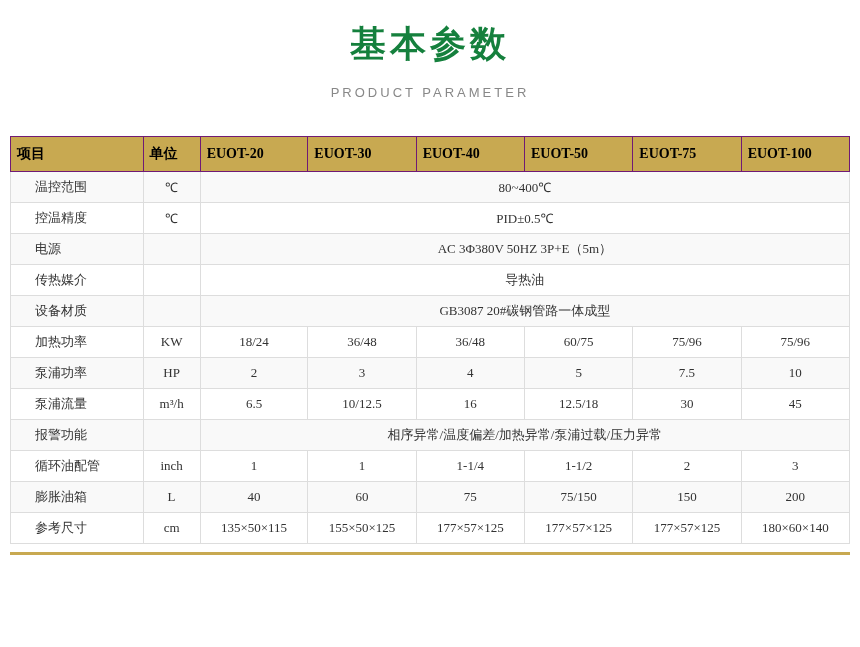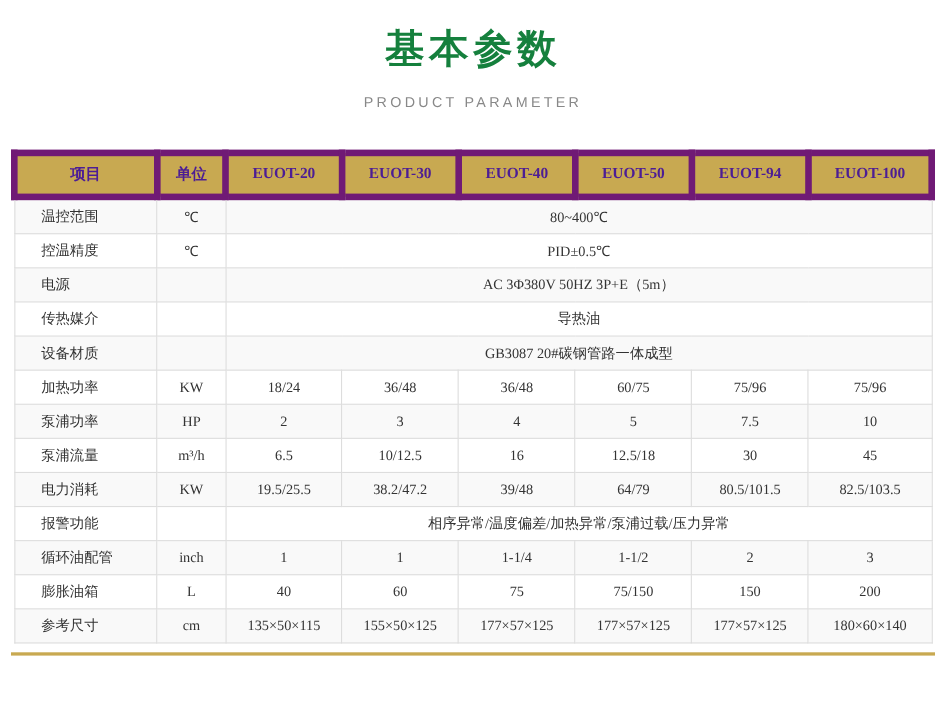--- a/index.html
+++ b/index.html
@@ -27,25 +27,25 @@
       margin-bottom: 36px;
       font-family: Arial, sans-serif;
     }
     .param-table {
       width: 840px;
       border-collapse: collapse;
       font-size: 13px;
     }
     .param-table thead tr th {
       background: #c8a951;
-      color: #4c1d95;
+      color: #000000;
       font-weight: bold;
-      text-align: center;
+      text-align: left;
       padding: 8px 6px;
-      border: 6px solid #701a75;
+      border: 1px solid #701a75;
       font-size: 14px;
     }
     .param-table tbody tr td {
       border: 1px solid #ddd;
       text-align: center;
       padding: 6px 5px;
       color: #333;
       font-size: 13px;
     }
     .param-table tbody tr:nth-child(odd) td {
@@ -74,21 +74,21 @@
 
 <table class="param-table">
   <thead>
     <tr id="header-row">
     <th>项目</th>
         <th>单位</th>
         <th>EUOT-20</th>
         <th>EUOT-30</th>
         <th>EUOT-40</th>
         <th>EUOT-50</th>
-        <th>EUOT-94</th>
+        <th>EUOT-75</th>
         <th>EUOT-100</th>
       </tr>
   </thead>
   <tbody id="table-body">
   <tr>
         <td>温控范围</td>
         <td>℃</td>
         <td colspan="6">80~400℃</td>
       </tr>
       <tr>
@@ -135,30 +135,20 @@
         <td>泵浦流量</td>
         <td>m³/h</td>
         <td>6.5</td>
         <td>10/12.5</td>
         <td>16</td>
         <td>12.5/18</td>
         <td>30</td>
         <td>45</td>
       </tr>
       <tr>
-        <td>电力消耗</td>
-        <td>KW</td>
-        <td>19.5/25.5</td>
-        <td>38.2/47.2</td>
-        <td>39/48</td>
-        <td>64/79</td>
-        <td>80.5/101.5</td>
-        <td>82.5/103.5</td>
-      </tr>
-      <tr>
         <td>报警功能</td>
         <td></td>
         <td colspan="6">相序异常/温度偏差/加热异常/泵浦过载/压力异常</td>
       </tr>
       <tr>
         <td>循环油配管</td>
         <td>inch</td>
         <td>1</td>
         <td>1</td>
         <td>1-1/4</td>

